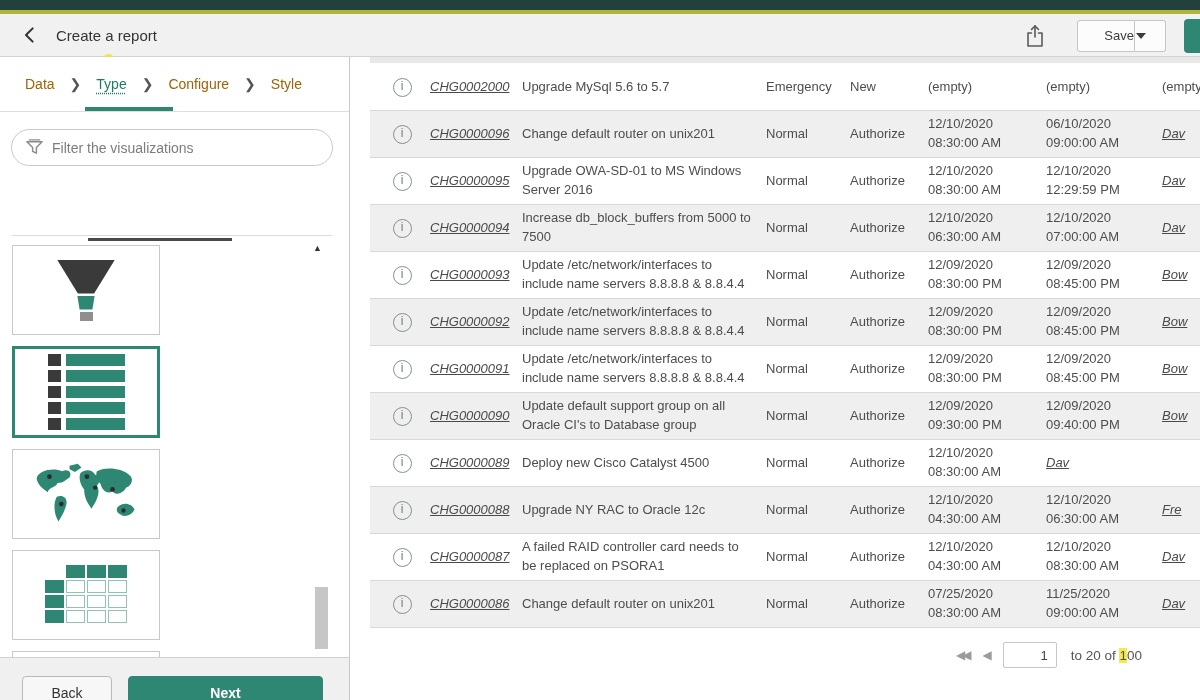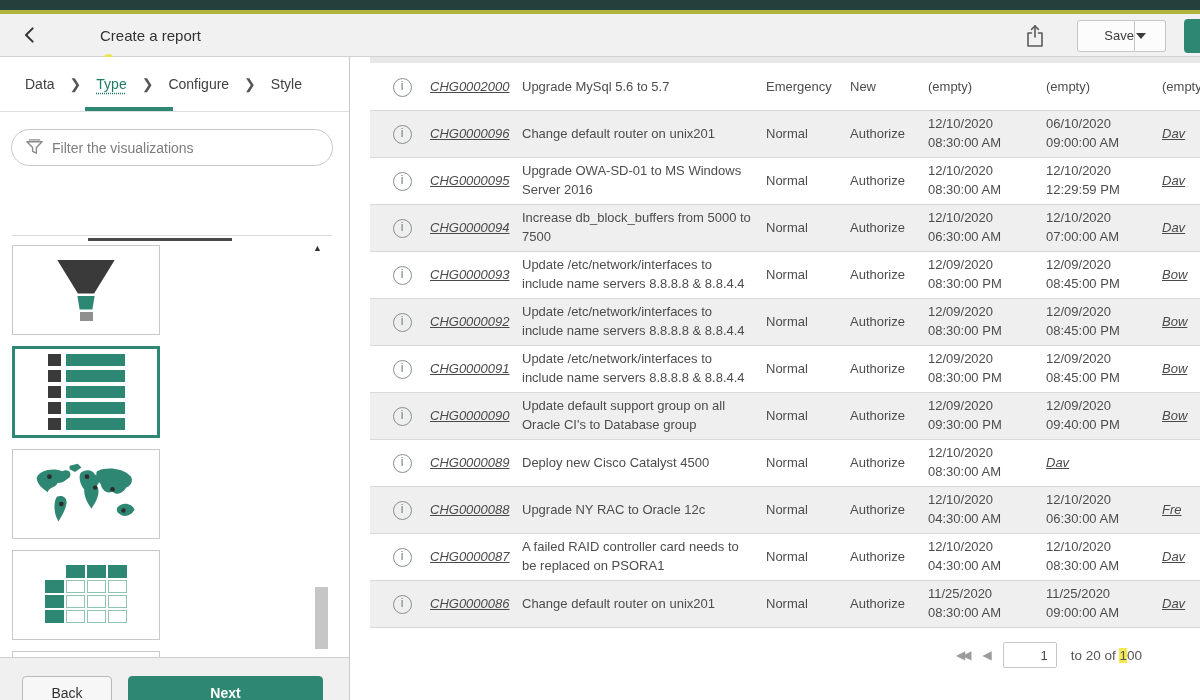--- a/index.html
+++ b/index.html
@@ -3,34 +3,34 @@
 <meta charset="utf-8">
 <style>
   * { margin:0; padding:0; box-sizing:border-box; }
   html,body { width:1200px; height:700px; overflow:hidden; background:#fff;
     font-family:"Liberation Sans", sans-serif; color:#4d4d4d; }
 
   
   .topstrip { position:absolute; left:0; top:0; width:1200px; height:10px; background:var(--topbar); }
   .topstrip-line { position:absolute; left:0; top:10px; width:1200px; height:4px; background:var(--topbar_line); }
   .appheader { position:absolute; left:0; top:14px; width:1200px; height:43px; background:#f1f1f1;
-    border-bottom:1px solid #d2d2d2; display:flex; align-items:center;gap:44px; }
+    border-bottom:1px solid #d2d2d2; display:flex; align-items:center; }
   .back-btn { width:34px; height:34px; margin-left:14px; display:flex; align-items:center; justify-content:center; cursor:pointer; background:none; border:none; }
   .page-title { font-size:15px; color:#333; margin-left:8px; }
   .hdr-right { position:absolute; right:0; top:0; height:43px; display:flex; align-items:center; }
   .share-btn { background:none; border:none; margin-right:32px; cursor:pointer; display:flex; }
   .btn { font-family:inherit; font-size:13px; color:#3c3c3c; background:#fcfcfc; border:1px solid #c6c6c6; height:32px; cursor:pointer;text-align:right; }
   .save-btn { width:58px; border-radius:3px 0 0 3px; }
   .save-caret { width:31px; border-left:none; border-radius:0 3px 3px 0; margin-right:18px; }
   .run-cut { width:26px; height:34px; background:var(--accent); border:none; border-radius:4px; margin-right:-10px; }
 
   
   .leftpanel { position:absolute; left:0; top:57px; width:350px; height:643px; background:#fff; border-right:1px solid #c9c9c9; }
   .steps { height:55px; border-bottom:1px solid #dedede; display:flex; align-items:center; padding-left:25px; gap:15px; position:relative; font-size:14px; }
-  .step { color:#404040; cursor:pointer; }
+  .step { color:#a16207; cursor:pointer; }
   .step.active { color:var(--accent_text); text-decoration:underline dotted; text-underline-offset:4px; }
   .step-chev { color:#555; font-size:14px; }
   .step-activebar { position:absolute; left:85px; bottom:0; width:88px; height:4px; background:var(--accent); }
   .filterwrap { margin:17px 16px 0 11px; position:relative; }
   .filter-input { width:322px; height:37px; border:1.5px solid #c9c9c9; border-radius:19px; padding:0 14px 0 40px;
     font-family:inherit; font-size:14px; color:#737373; outline:none; background:#fff; }
   .filter-input::placeholder { color:#7d7d7d; }
   .filter-icn { position:absolute; left:14px; top:9px; }
 
   .vizlist { position:absolute; left:0; top:178px; width:349px; height:480px; overflow:hidden; background:#fff; }
@@ -411,21 +411,21 @@
       </div>
       <div class="trow even">
         <div class="c sliver"></div>
         <div class="c cinfo">
           <span class="info-icon">i</span>
         </div>
         <div class="c cnum"><a>CHG0000086</a></div>
         <div class="c cdesc">Change default router on unix201</div>
         <div class="c cprio">Normal</div>
         <div class="c cstate">Authorize</div>
-        <div class="c cd1">11/25/2020 08:30:00 AM</div>
+        <div class="c cd1">07/25/2020 08:30:00 AM</div>
         <div class="c cd2">11/25/2020 09:00:00 AM</div>
         <div class="c cwho"><a>Dav</a></div>
       </div>
     </div>
 
   <div class="pagination">
     <button class="pg-arrow">◀◀</button>
     <button class="pg-arrow">◀</button>
     <input class="pg-input" type="text" value="1" style="">
     <span class="pg-label"><span>to 20 of </span><span class="hl">1</span><span>00</span></span>

